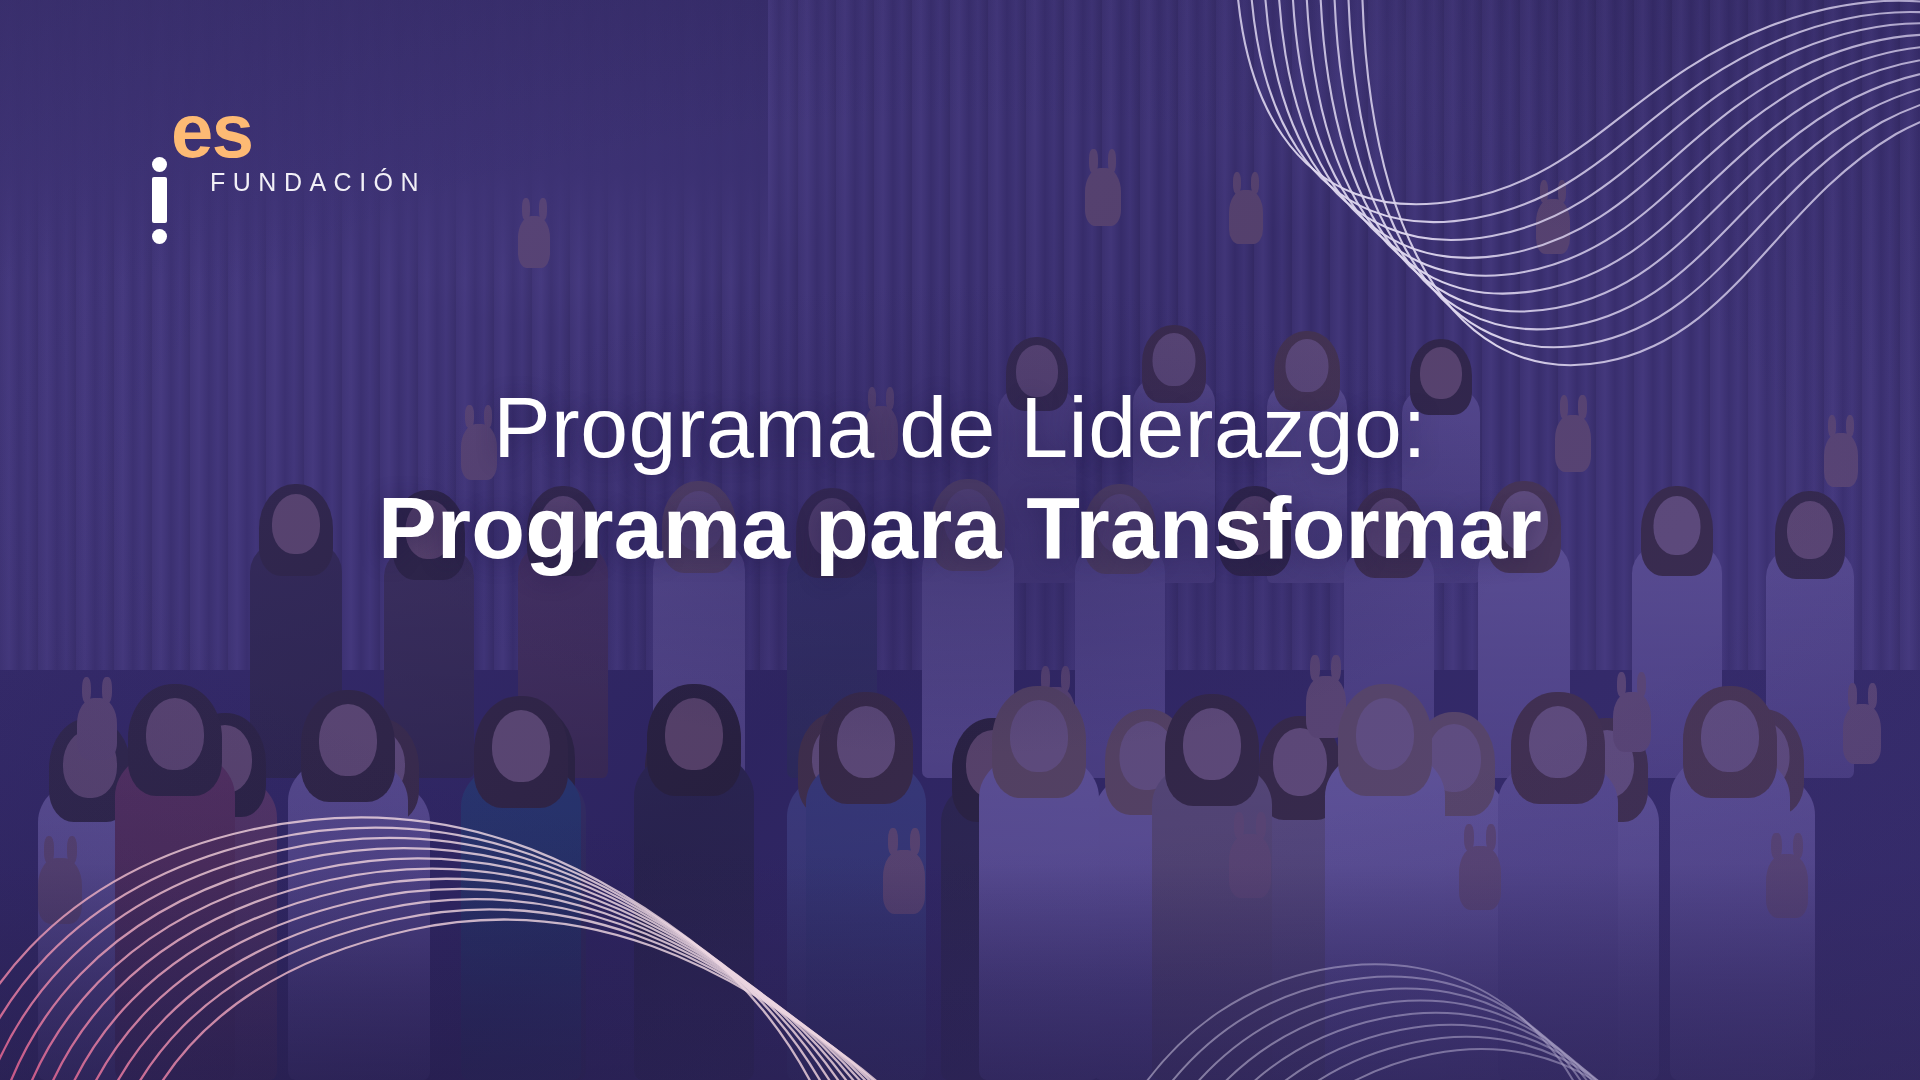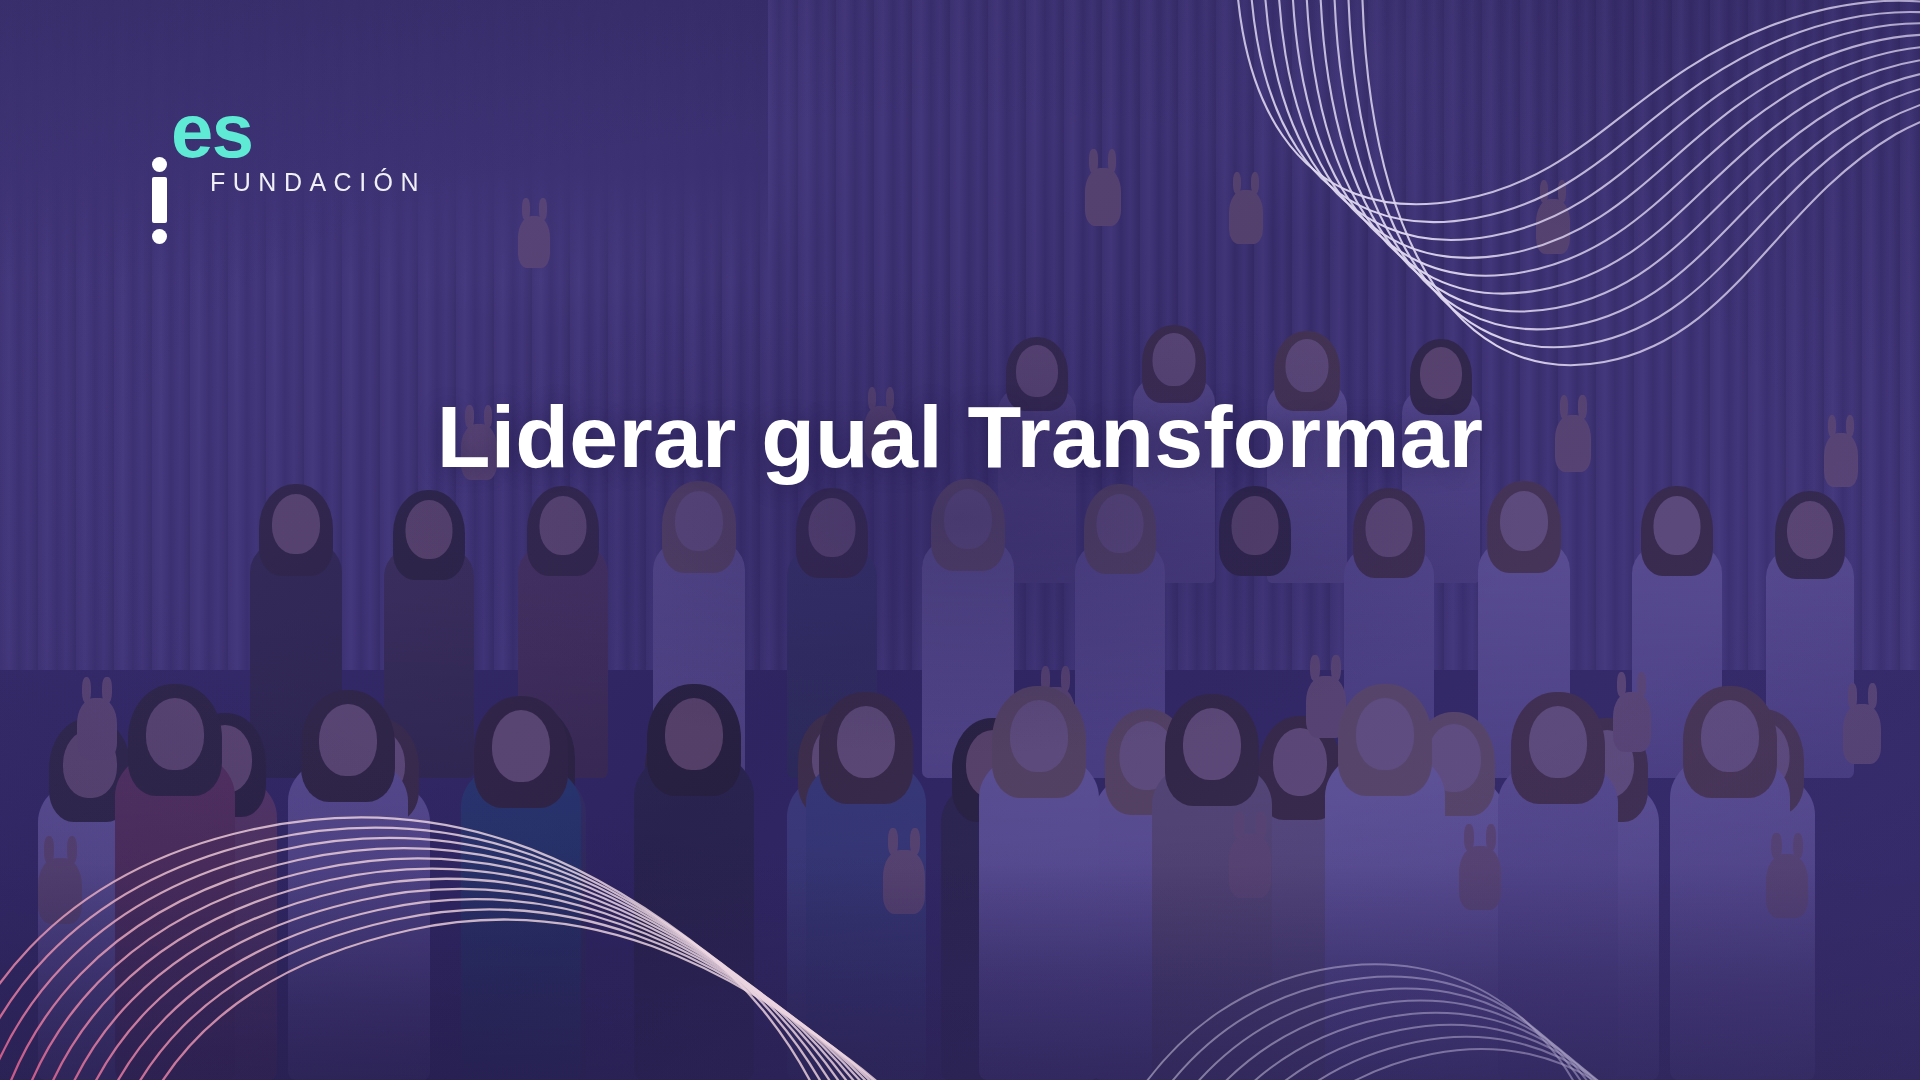--- a/index.html
+++ b/index.html
@@ -190,21 +190,21 @@
     position: absolute;
     left: 0;
     width: 15px;
     height: 15px;
     border-radius: 50%;
     background: #fff;
   }
   .logo-i .dot-top { top: 0px; }
   .logo-i .dot-bottom { top: 72px; }
   .logo-rest { color: #ffffff; }
-  .logo-es { color: #5eead4; }
+  .logo-es { color: #fdba74; }
   .logo-sub {
     margin-top: 2px;
     margin-left: 58px;
     font-size: 25px;
     font-weight: 400;
     letter-spacing: 7.5px;
     color: #f2f0f7;
   }
 
   
@@ -509,16 +509,17 @@
         <span class="dot-top"></span>
         <span class="stem"></span>
         <span class="dot-bottom"></span>
       </span>
       <span class="logo-es">es</span>
     </div>
     <div class="logo-sub">FUNDACIÓN</div>
   </div>
 
   <div class="titleblock">
-    <div class="title-line2">Liderar gual Transformar</div>
+    <div class="title-line1">Programa de Liderazgo:</div>
+    <div class="title-line2">Programa para Transformar</div>
   </div>
 
 </div>
 
 </body></html>

